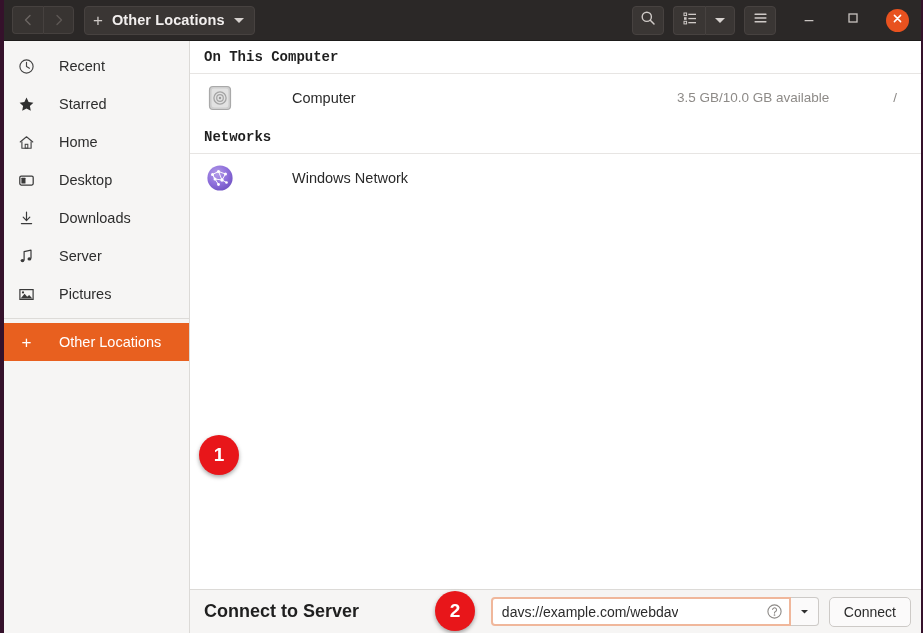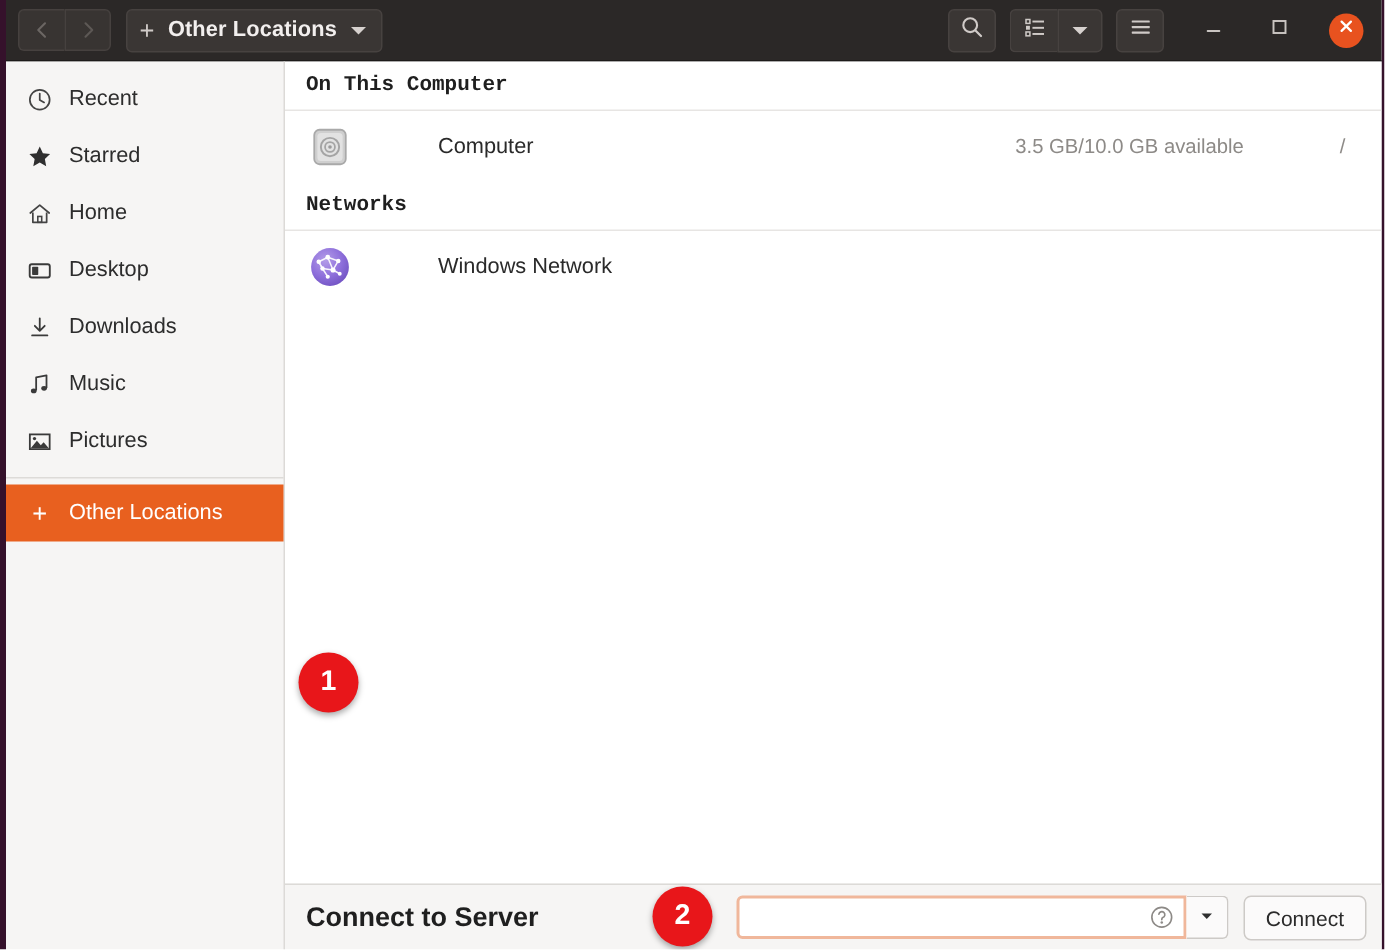--- a/index.html
+++ b/index.html
@@ -101,21 +101,21 @@
     background: #f6f5f4;
     border-right: 1px solid #dcdad7;
     padding-top: 6px;
     box-sizing: border-box;
     position: relative;
   }
   .side-item {
     height: 38px;
     display: flex; align-items: center;
     padding-left: 14px;
-    gap: 11px;
+    gap: 24px;
     color: #2d2d2d;
     font-size: 14.5px;
   }
   .side-item .sicon {
     width: 17px; height: 17px;
     display: flex; align-items: center; justify-content: center;
     flex-shrink: 0;
   }
   .side-sep {
     height: 1px; background: #dddbd8;
@@ -388,21 +388,21 @@
       </div>
 
       <div class="side-item">
         <span class="sicon">
           <svg width="17" height="17" viewBox="0 0 17 17">
             <path d="M6.1 12.3 L6.1 3.6 L13 2.2 L13 10.6" fill="none" stroke="#3a3a3a" stroke-width="1.2" stroke-linejoin="round"></path>
             <ellipse cx="4.5" cy="12.6" rx="1.9" ry="1.6" fill="#3a3a3a"></ellipse>
             <ellipse cx="11.4" cy="10.9" rx="1.9" ry="1.6" fill="#3a3a3a"></ellipse>
           </svg>
         </span>
-        <span>Music</span>
+        <span>Server</span>
       </div>
 
       <div class="side-item">
         <span class="sicon">
           <svg width="17" height="17" viewBox="0 0 17 17">
             <rect x="1.9" y="3.6" width="13.2" height="9.8" fill="none" stroke="#3a3a3a" stroke-width="1.2"></rect>
             <path d="M2.6 12.6 L6.6 7.8 L9.2 10.8 L11.1 8.9 L14.4 12.6 Z" fill="#3a3a3a"></path>
             <circle cx="5" cy="6.4" r="1.1" fill="#3a3a3a"></circle>
           </svg>
         </span>
@@ -474,20 +474,21 @@
           <span class="rlabel">Windows Network</span>
         </div>
 
       </div>
 
       <div class="connectbar">
         <span class="connect-label">Connect to Server</span>
 
         <div class="url-wrap">
           <div class="url-field">
+            <span class="url-text" placeholder="Enter server address…">davs://example.com/webdav</span>
             <span class="help-ic">
               <svg width="17" height="17" viewBox="0 0 17 17">
                 <circle cx="8.5" cy="8.5" r="6.6" fill="none" stroke="#8d8a87" stroke-width="1.1"></circle>
                 <path d="M6.6 6.4 a2 2 0 1 1 2.6 2.3 c-.6.3-.7.8-.7 1.4" fill="none" stroke="#8d8a87" stroke-width="1.1" stroke-linecap="round"></path>
                 <circle cx="8.5" cy="12" r=".85" fill="#8d8a87"></circle>
               </svg>
             </span>
           </div>
           <div class="url-drop">
             <span>

